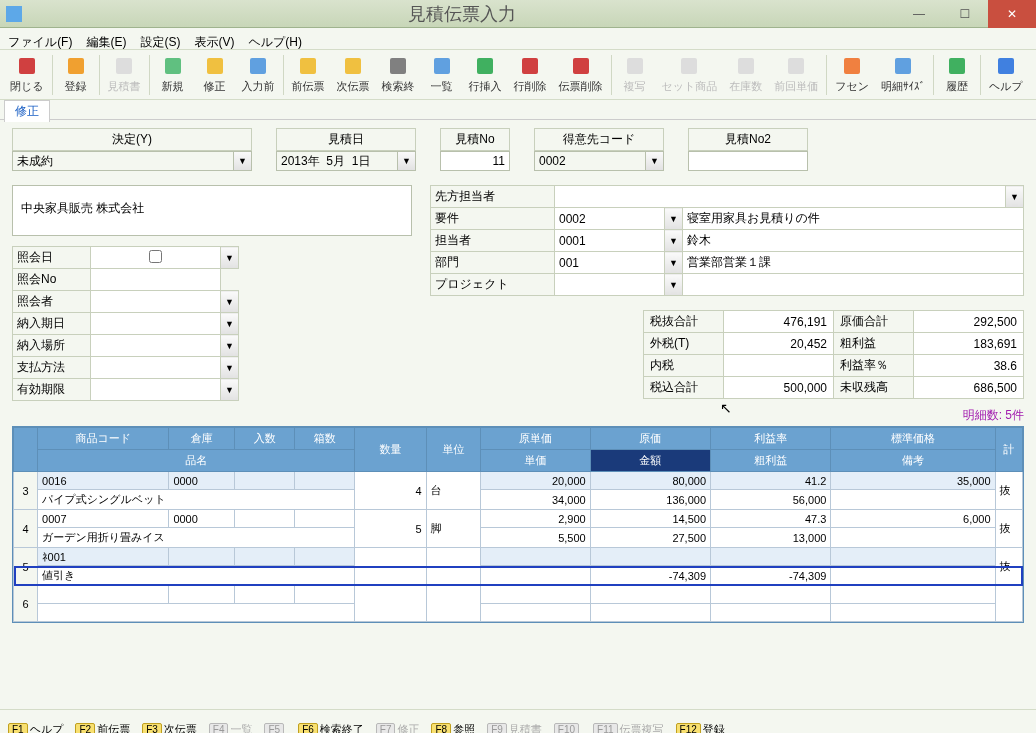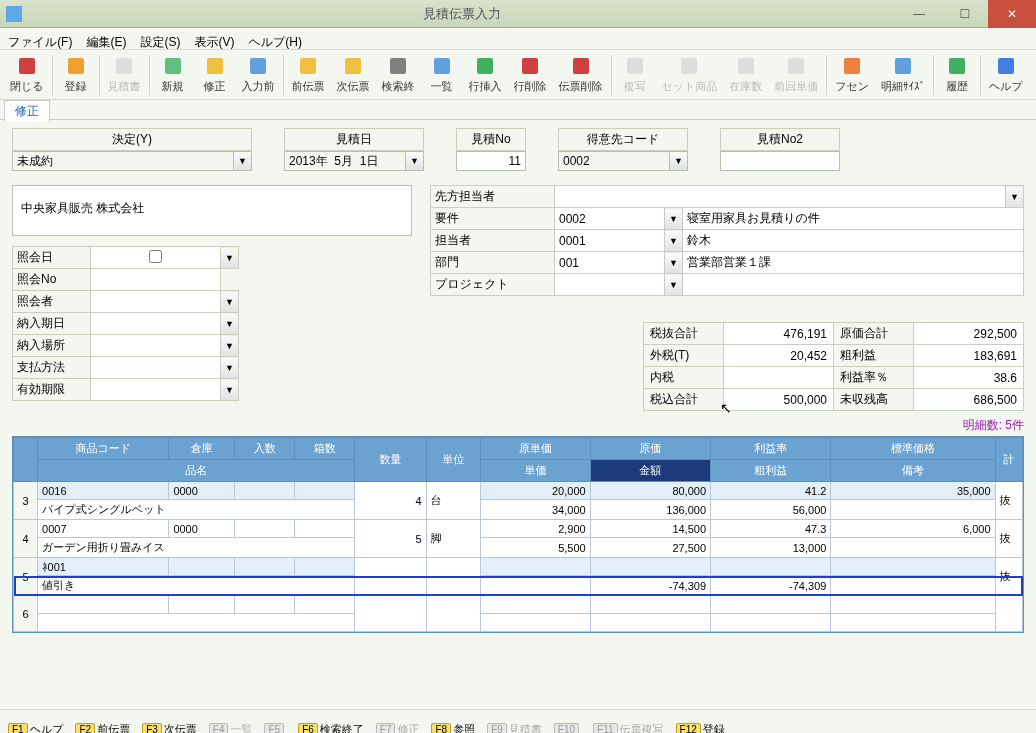--- a/index.html
+++ b/index.html
@@ -1,21 +1,21 @@
 <!DOCTYPE html>
 <html><head>
 <meta charset="utf-8">
 <style>
 * { box-sizing: border-box; margin: 0; padding: 0; }
 body { font-family: "MS PGothic", "Meiryo", sans-serif; font-size: 12px; background: #b9c9ab; width: 1036px; height: 733px; overflow: hidden; }
 
 
 .titlebar { background: linear-gradient(#d9e3cd, #c8d6b8); height: 28px; display: flex; align-items: center; padding: 0 0 0 6px; border-bottom: 1px solid #9fb38e; }
 .titlebar .icon { width: 16px; height: 16px; background: #5da8e8; margin-right: 6px; }
-.titlebar .title { flex: 1; text-align: center; color: #555; font-size: 13px; }
+.titlebar .title { flex: 1; text-align: center; color: #555; font-size: 18px; }
 .titlebar .win-btns { display: flex; }
 .titlebar .win-btn { width: 46px; height: 28px; display: flex; align-items: center; justify-content: center; color: #555; }
 .titlebar .win-btn.close { background: #c94f3f; color: #fff; width: 48px; }
 
 
 .menubar { background: #f4f7f0; height: 22px; display: flex; align-items: center; padding: 0 8px; gap: 14px; border-bottom: 1px solid #d4dcc8; }
 .menubar span { cursor: pointer; margin-top: 8px; }
 
 
 .toolbar { background: #f4f7f0; height: 50px; display: flex; align-items: center; padding: 2px 4px; gap: 0; border-bottom: 1px solid #d4dcc8; }
@@ -25,21 +25,21 @@
 .tbtn.disabled .lbl { color: #bbb; }
 .tsep { width: 1px; height: 40px; background: #d0d8c4; margin: 0 2px; }
 
 
 .modebar { background: #f4f7f0; height: 20px; padding: 0 4px; border-bottom: 1px solid #ccc; }
 .modebar .mode { display: inline-block; padding: 2px 10px; color: #1a5fc4; background: #fff; border-top: 1px solid #ccc; border-left: 1px solid #ccc; border-right: 1px solid #ccc; }
 
 
 .workarea { background: #f4f7f0; padding: 8px 12px; height: calc(100% - 28px - 22px - 50px - 20px - 24px); overflow: hidden; }
 
-.toprow { display: flex; gap: 32px; margin-bottom: 12px; }
+.toprow { display: flex; gap: 24px; margin-bottom: 12px; }
 .fld-group { display: flex; flex-direction: column; }
 .fld-label { background: #f4f7f0; text-align: center; padding: 2px 4px; border: 1px solid #c8d0bc; font-size: 12px; }
 .fld-value { border: 1px solid #b8c0ac; background: #fff; padding: 2px 4px; height: 20px; display: flex; align-items: center; }
 .fld-select { display: flex; }
 .fld-select input { border: 1px solid #b8c0ac; padding: 2px 4px; height: 20px; flex: 1; }
 .fld-select .dd { width: 18px; height: 20px; border: 1px solid #b8c0ac; border-left: none; background: linear-gradient(#fafafa,#e2e2e2); display: flex; align-items: center; justify-content: center; font-size: 9px; }
 
 .midrow { display: flex; gap: 18px; margin-top: 14px; }
 .leftcol { width: 400px; }
 .rightcol { flex: 1; }
@@ -50,21 +50,21 @@
 .small-table td { border: 1px solid #c8d0bc; padding: 2px 4px; height: 18px; font-size: 12px; }
 .small-table .hd { background: #f4f7f0; width: 78px; }
 .small-table .val { background: #fff; min-width: 62px; }
 .small-table .dd { width: 16px; text-align: center; background: linear-gradient(#fafafa,#e2e2e2); font-size: 9px; }
 
 .right-table { border-collapse: collapse; width: 100%; }
 .right-table td { border: 1px solid #c8d0bc; padding: 2px 4px; height: 18px; font-size: 12px; background: #fff; }
 .right-table .hd { background: #f4f7f0; width: 124px; }
 .right-table .dd { width: 16px; text-align: center; background: linear-gradient(#fafafa,#e2e2e2); font-size: 9px; }
 
-.totals { display: flex; justify-content: flex-end; margin-top: 26px; align-items: center; }
+.totals { display: flex; justify-content: flex-end; margin-top: 14px; align-items: center; }
 .totals-table { border-collapse: collapse; }
 .totals-table td { border: 1px solid #c8d0bc; padding: 2px 6px; height: 18px; font-size: 12px; }
 .totals-table .hd { background: #f4f7f0; width: 80px; }
 .totals-table .num { background: #fff; width: 110px; text-align: right; }
 
 .detail-count { text-align: right; color: #a21caf; margin: 6px 0 2px; font-size: 12px; }
 
 
 .grid { border: 1px solid #5d8fb8; }
 .grid table { border-collapse: collapse; width: 100%; table-layout: fixed; }

